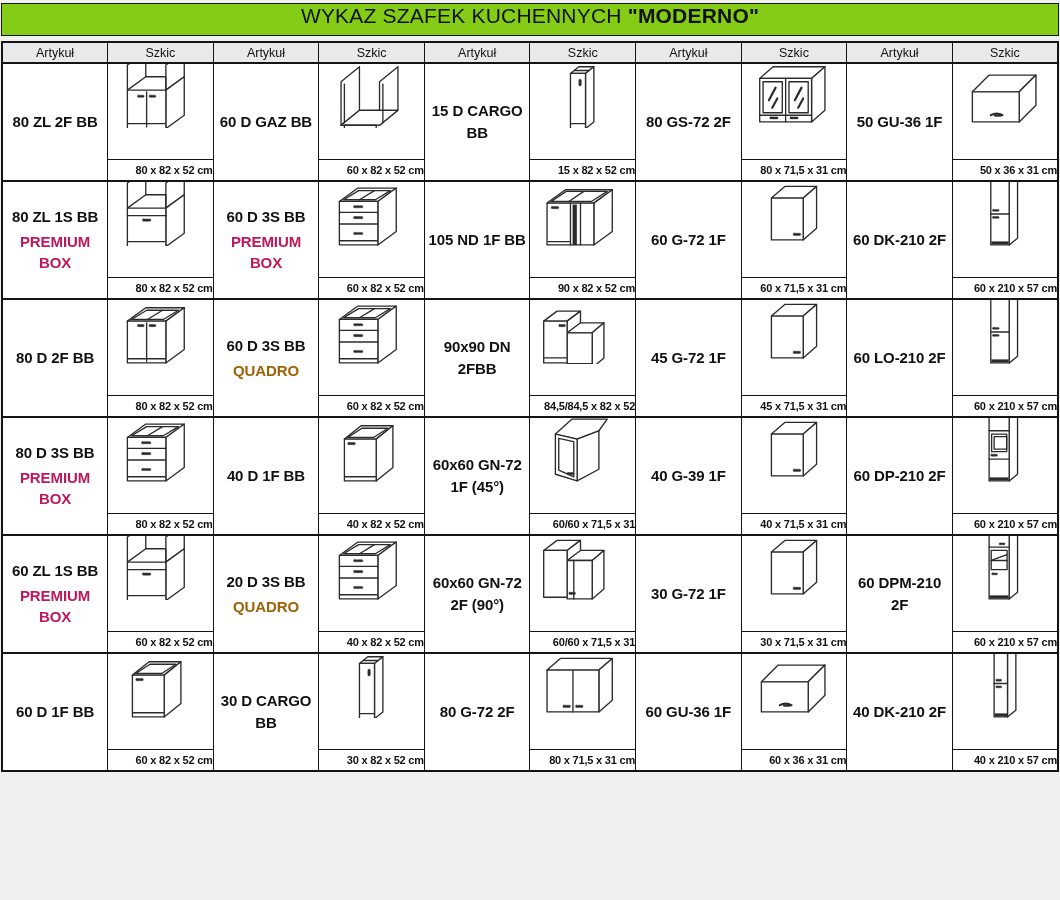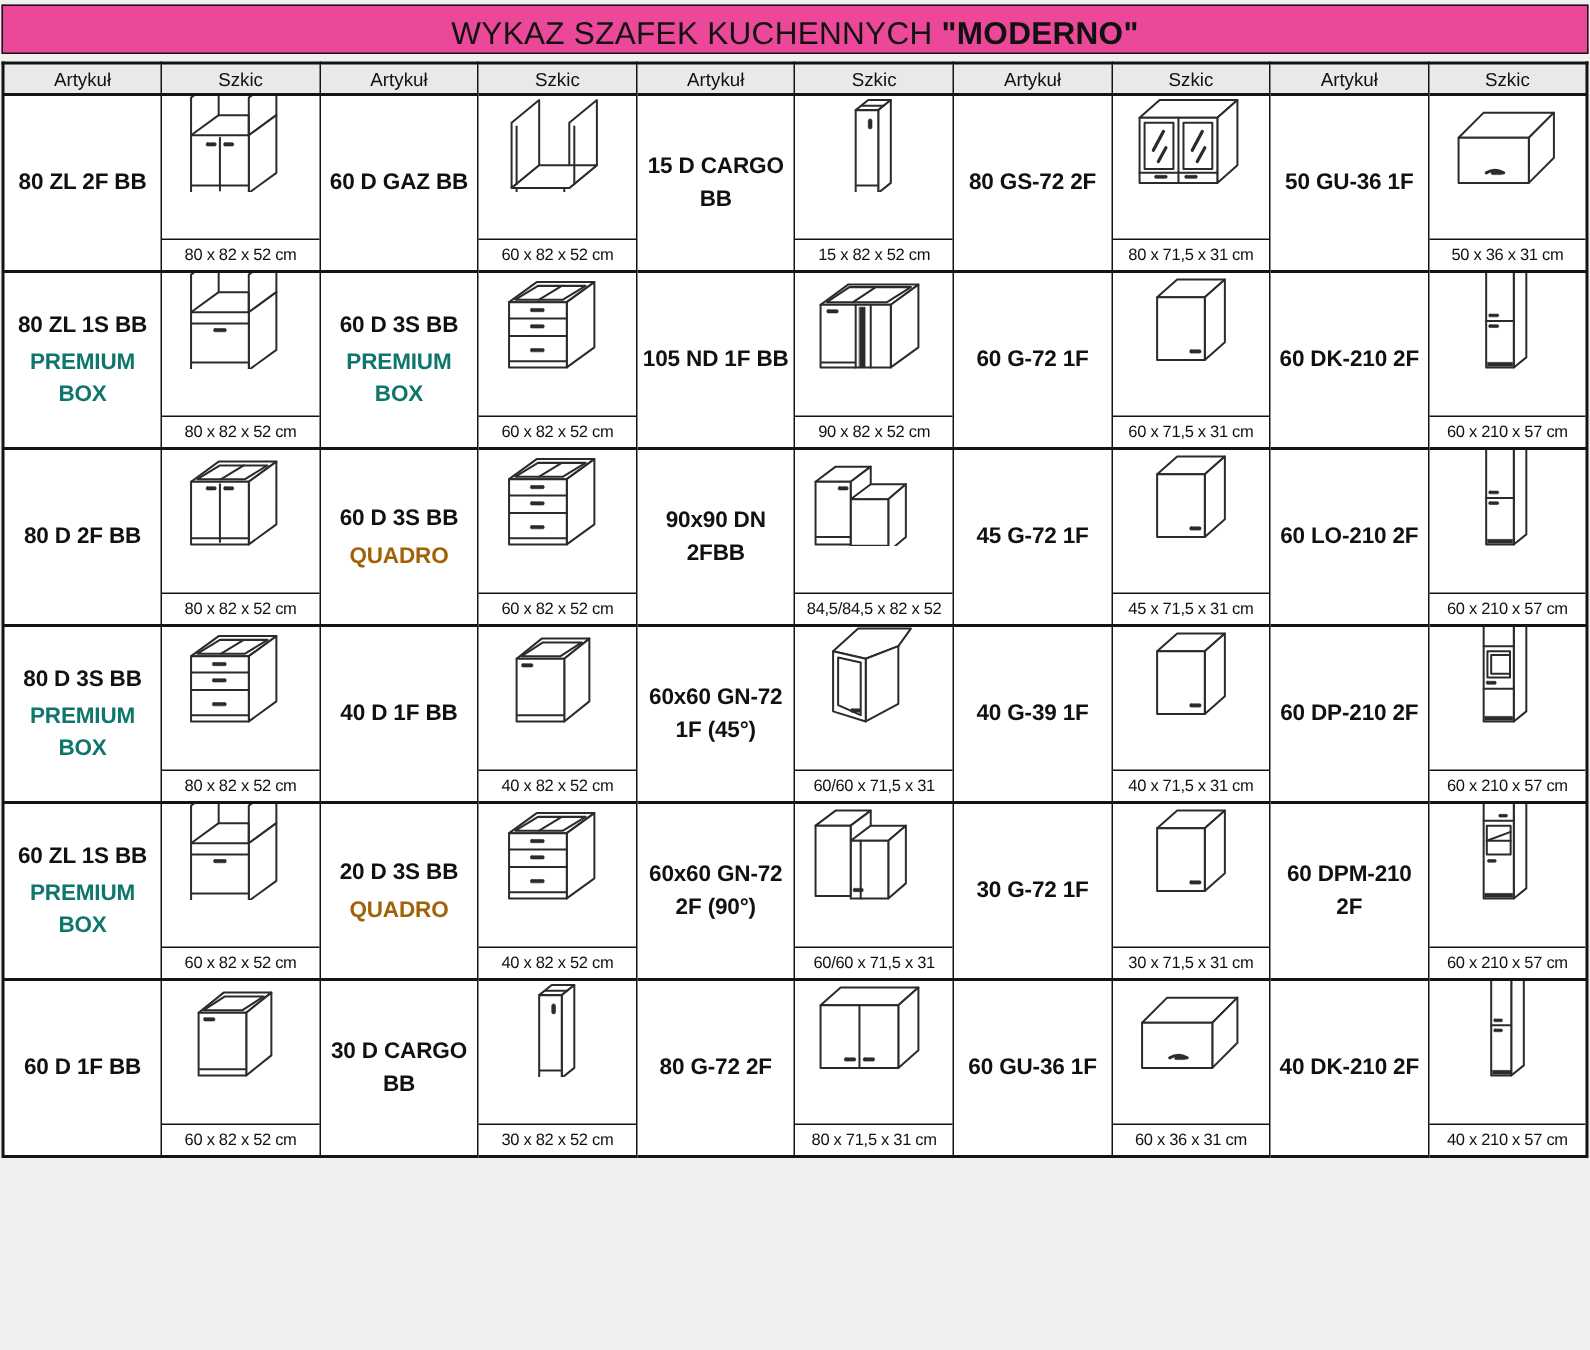--- a/index.html
+++ b/index.html
@@ -5,48 +5,48 @@
   *{box-sizing:border-box}
   html,body{margin:0;padding:0}
   body{
     width:1060px;height:900px;overflow:hidden;
     background:#f0f0ee;
     font-family:"Liberation Sans", sans-serif;
     color:#111;
   }
   .page{padding:3px 1px 0}
   .title-bar{
-    border:1px solid #141414;background:#ec4899;height:33px;
-    display:flex;align-items:flex-end;justify-content:center;
+    border:1px solid #141414;background:#84cc16;height:33px;
+    display:flex;align-items:flex-start;justify-content:center;
     font-size:21px;letter-spacing:.2px;margin-bottom:5px;white-space:pre;
   }
   .title-bar .brand{font-weight:700}
   table{
     width:100%;border-collapse:collapse;table-layout:fixed;
     background:#fff;border:2px solid #141414;
   }
   th{
     border:1px solid #141414;border-bottom:2px solid #141414;
     background:#e9e9e9;font-weight:400;font-size:12.5px;height:21px;
   }
   td{
     border:1px solid #141414;border-top-width:2px;border-bottom-width:2px;
     padding:0;vertical-align:middle;
   }
   tr.row{height:115px}
   .a-cell{text-align:center;font-weight:700;font-size:15px;line-height:1.45;letter-spacing:-.1px;padding:2px 1px}
   .sub{font-weight:700;font-size:15px;max-width:86px;margin:3px auto 0}
-  .sub-premium{color:#0f766e}
+  .sub-premium{color:#be185d}
   .sub-quadro{color:#a16207}
   .s-wrap{display:flex;flex-direction:column;height:116px}
   .sketch{flex:1;display:flex;align-items:center;justify-content:center;overflow:hidden}
   .sk{width:96px;height:92px}
   .dims{
-    border-top:1px solid #141414;height:21px;line-height:20px;text-align:center;
-    font-size:11px;font-weight:400;letter-spacing:-.2px;white-space:nowrap;margin-top:31px;
+    border-top:1px solid #141414;height:21px;line-height:20px;text-align:right;
+    font-size:11px;font-weight:700;letter-spacing:-.2px;white-space:nowrap;margin-top:31px;
   }
   .sk polygon,.sk rect,.sk line,.sk polyline,.sk path{
     fill:#fff;stroke:#2b2b2b;stroke-width:1.6;stroke-linejoin:round;stroke-linecap:round;
   }
   .sk line,.sk polyline,.sk path,.sk .nf{fill:none}
   .sk .h{fill:#2b2b2b;stroke:#2b2b2b;stroke-width:.5}
 </style>
 </head>
 <body>
 

